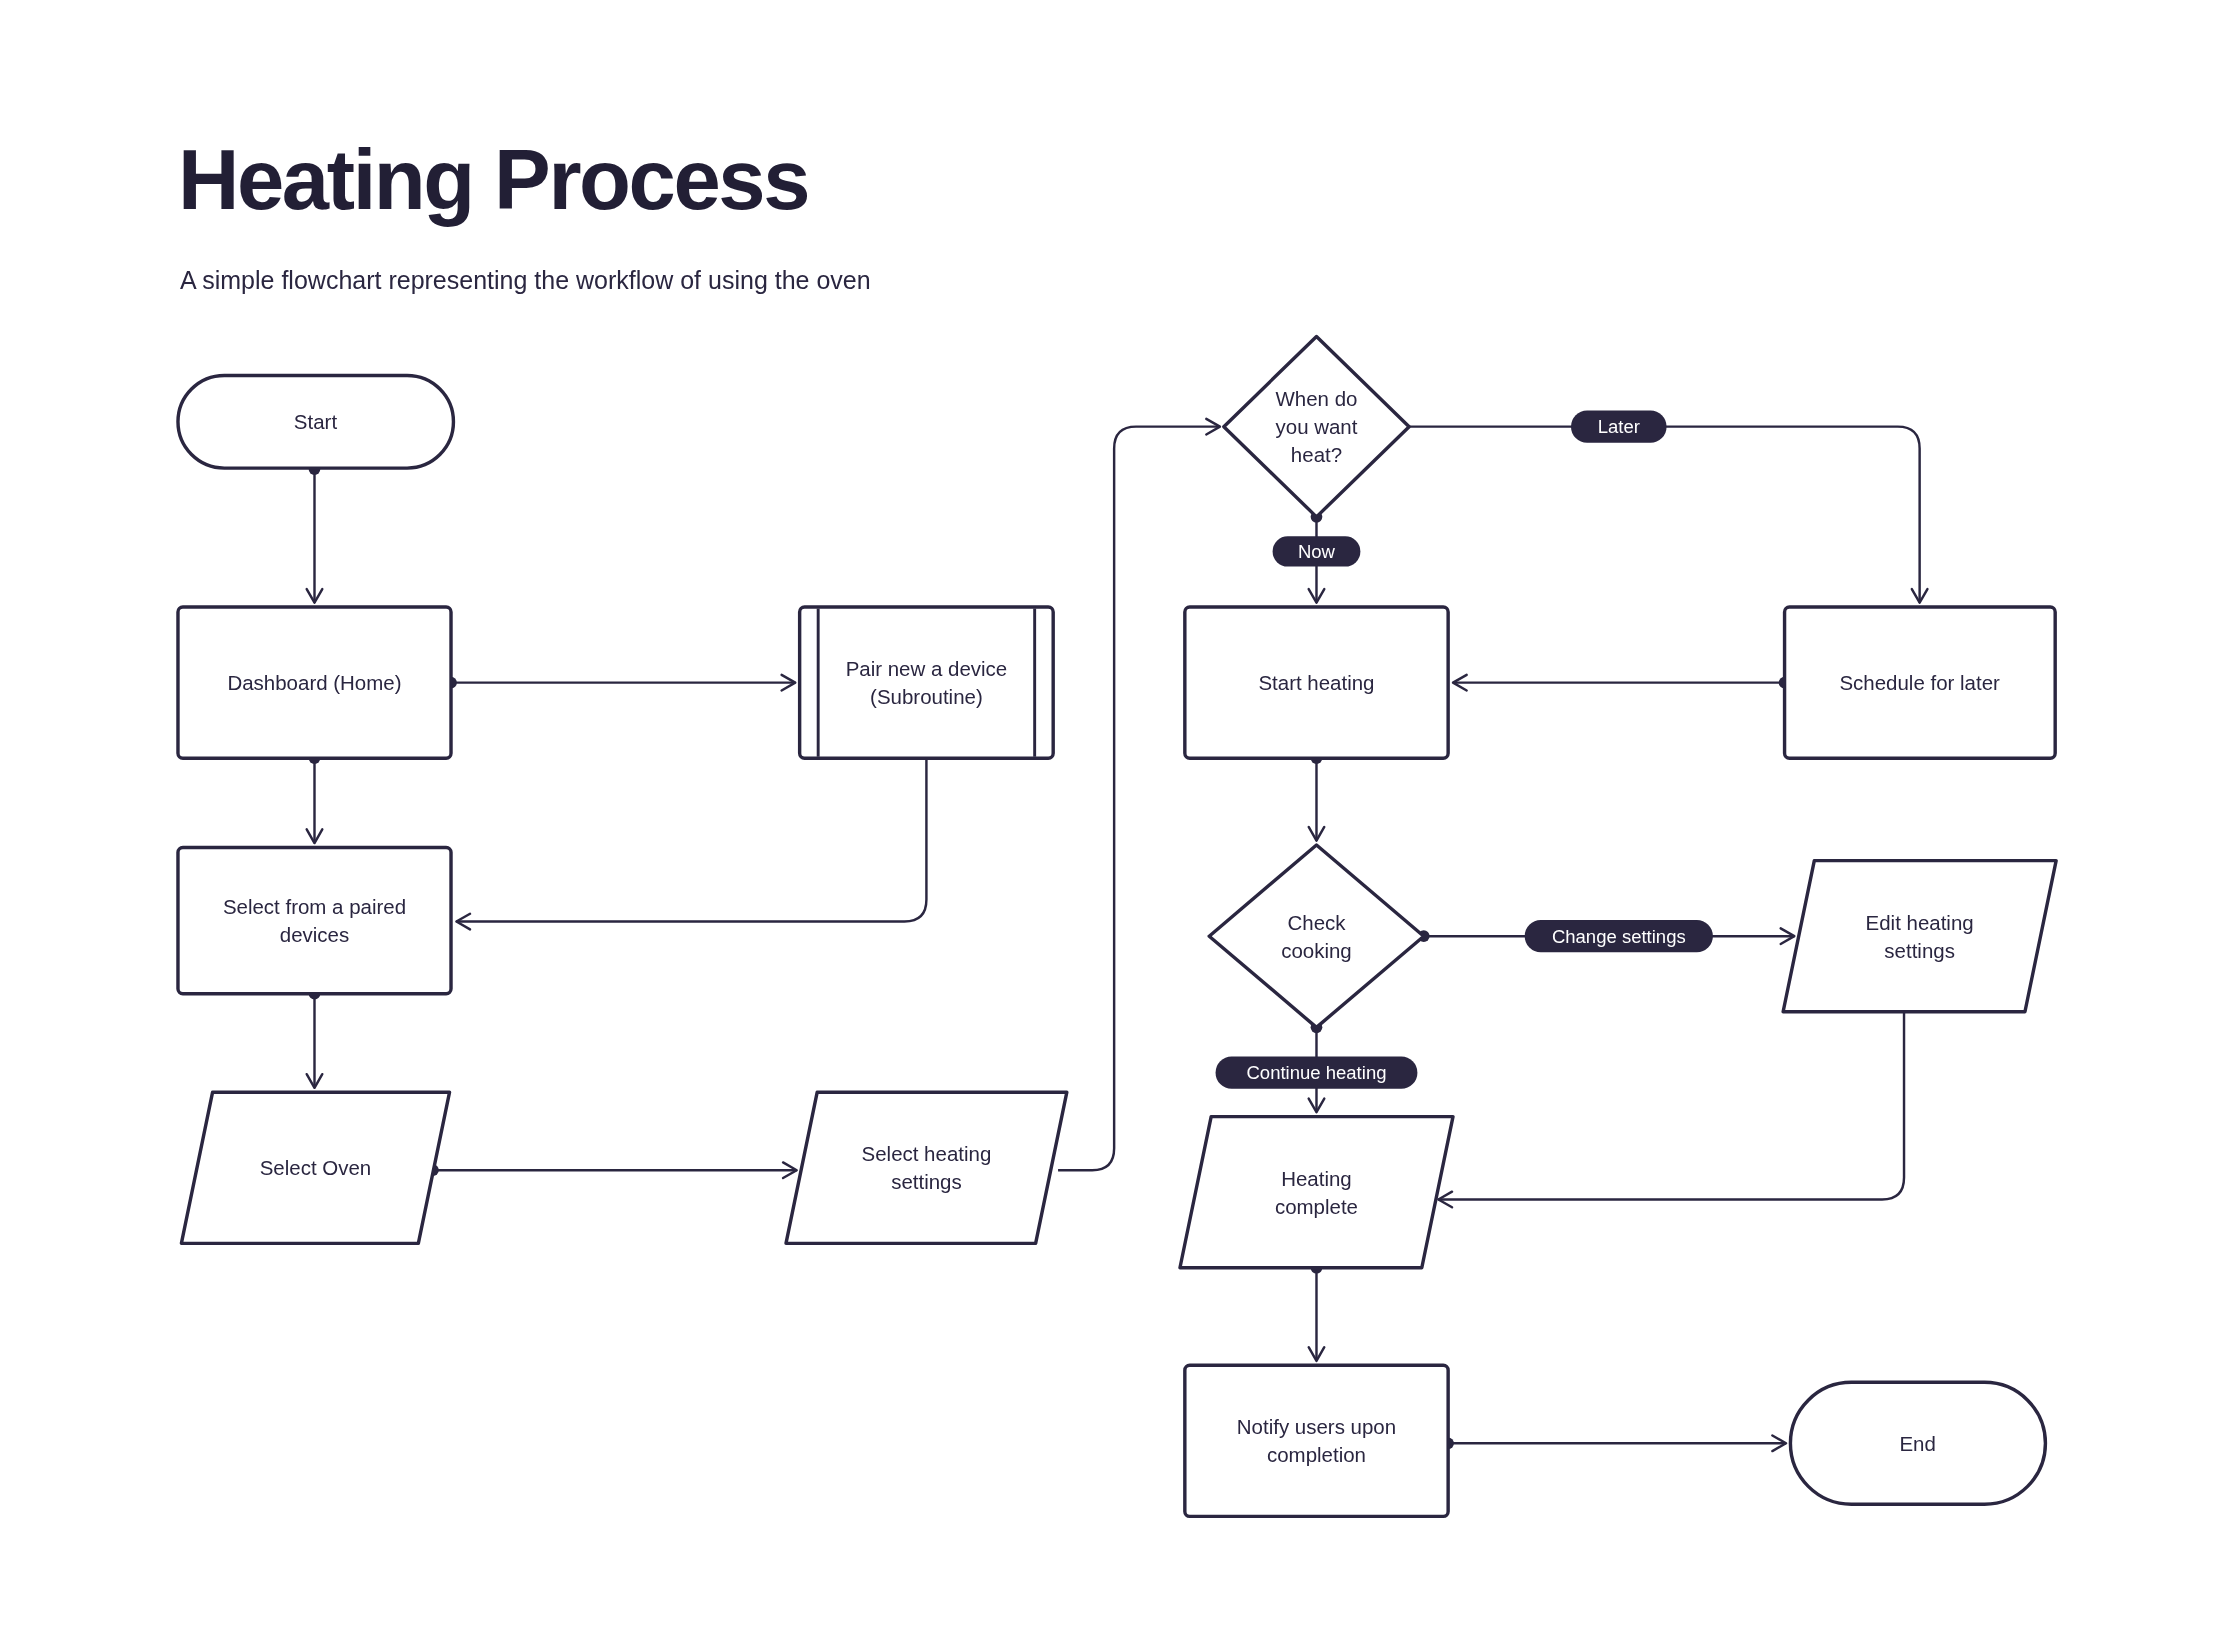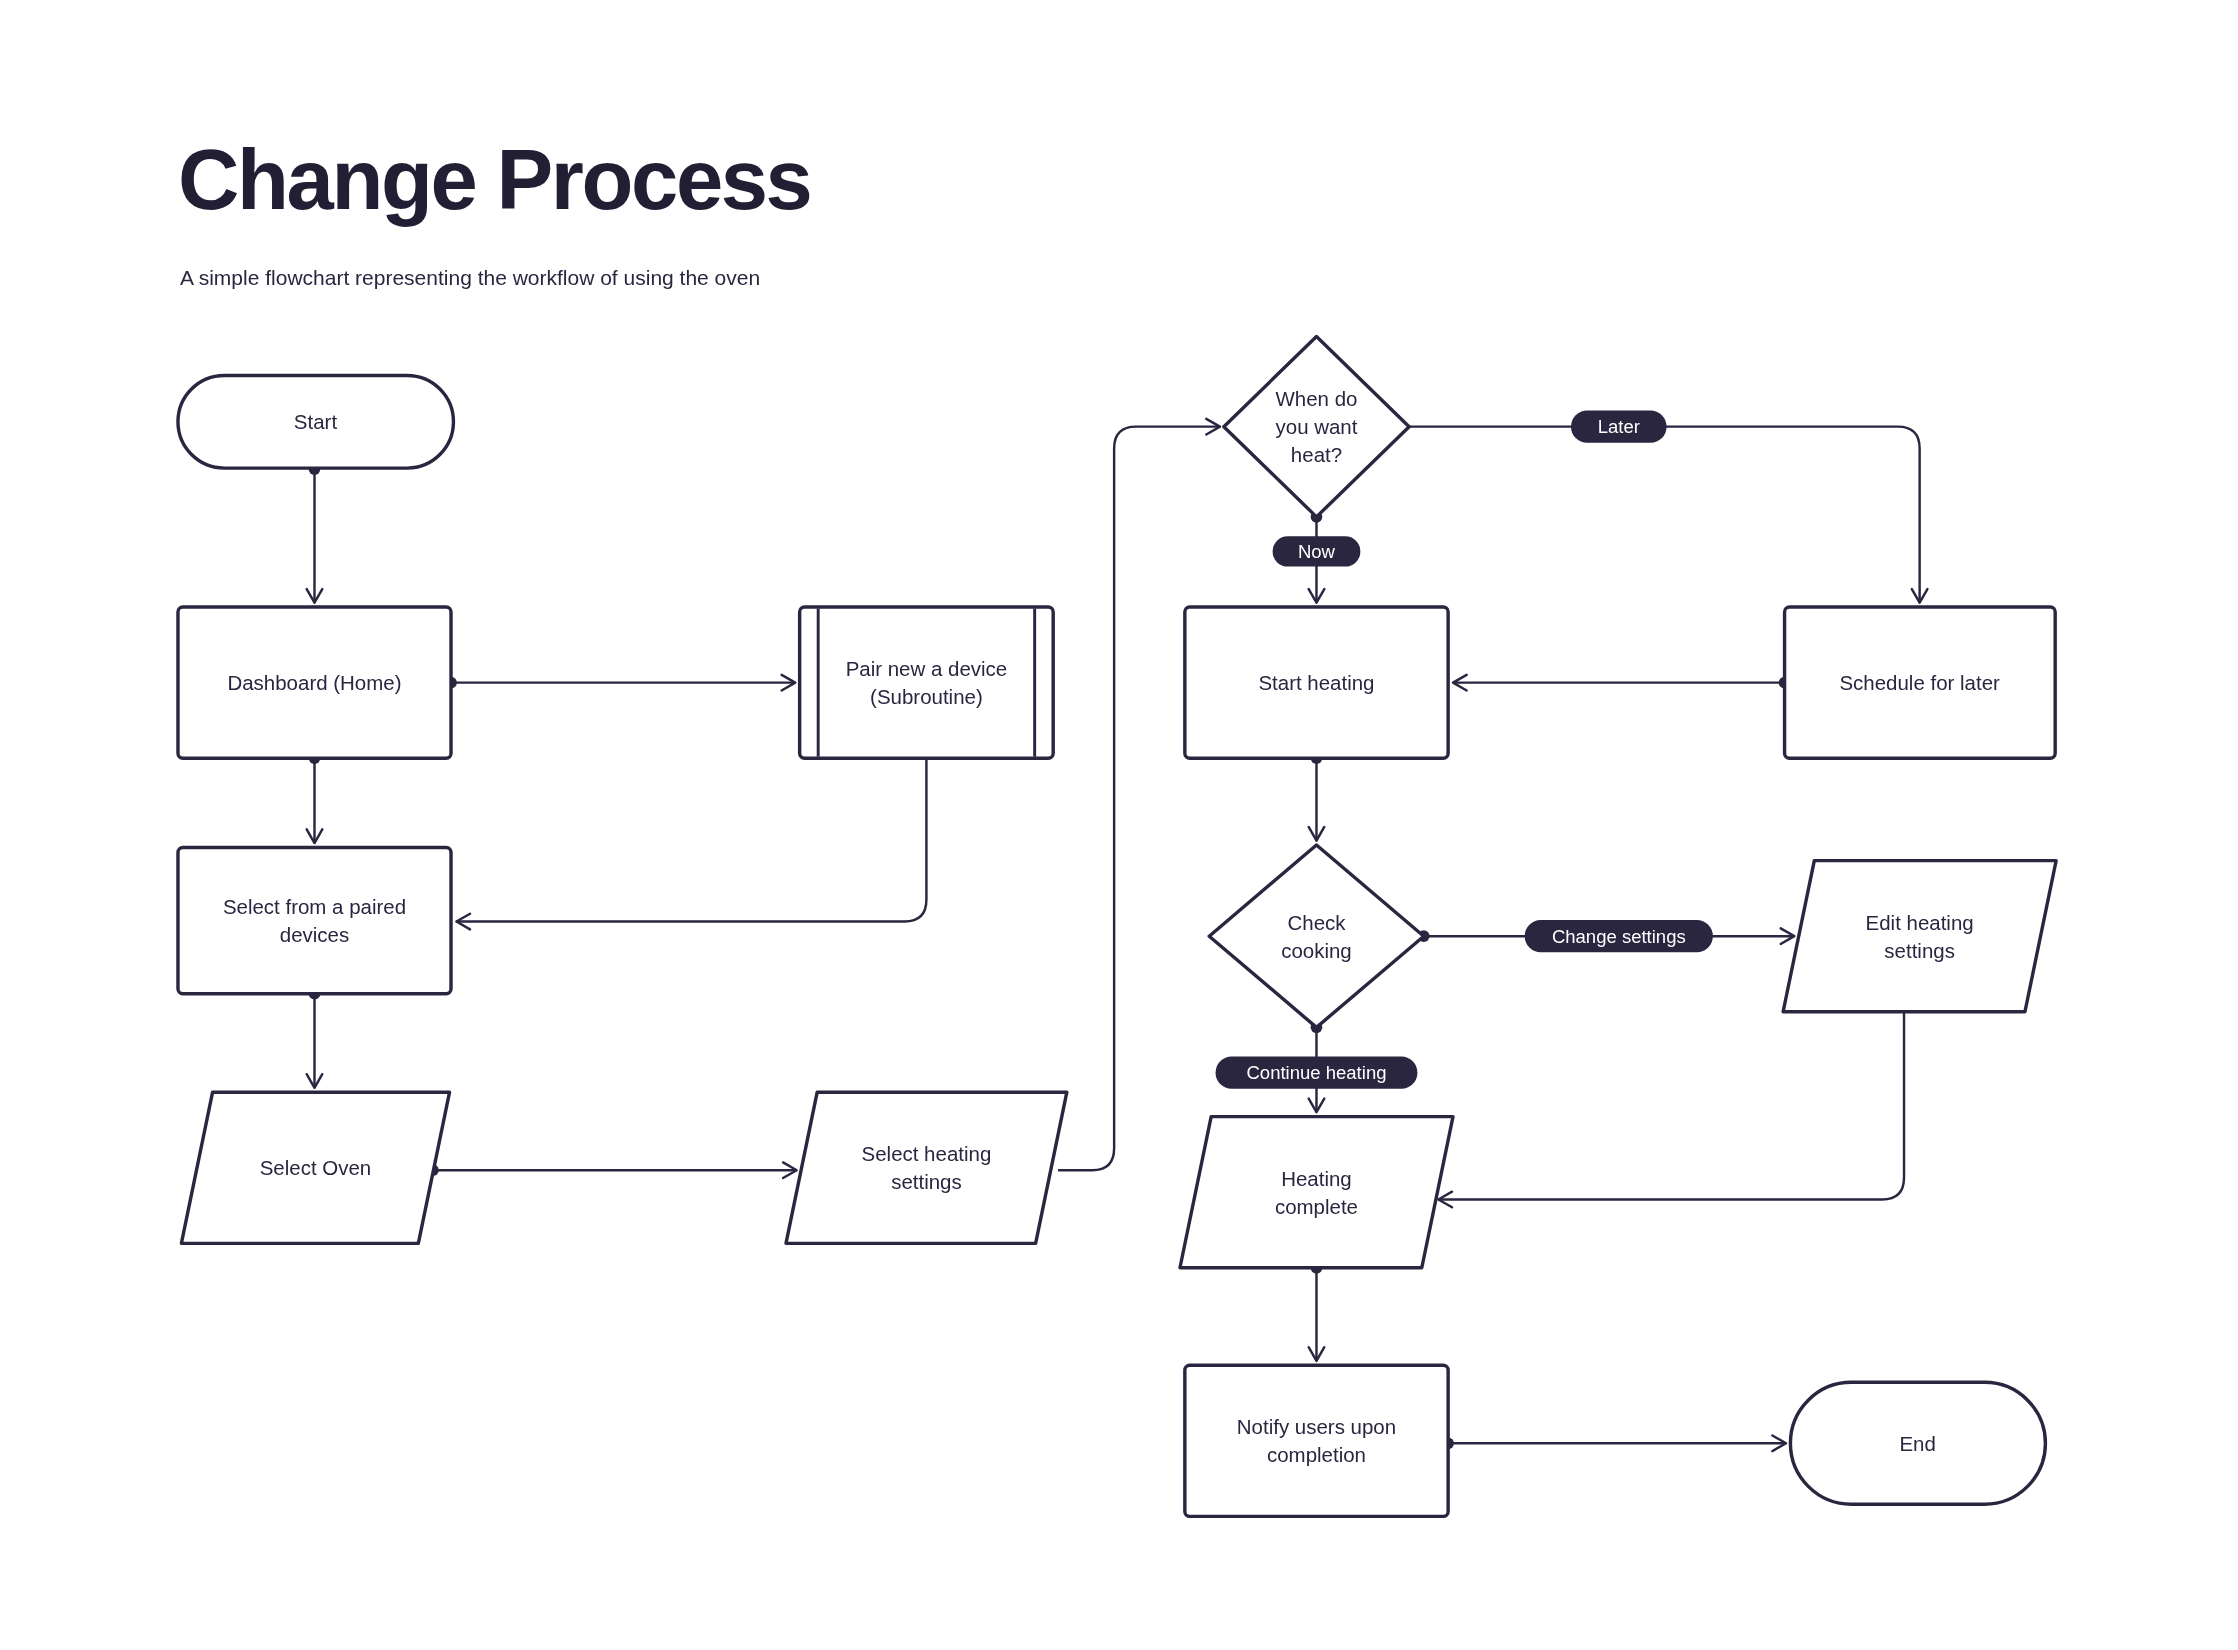--- a/index.html
+++ b/index.html
@@ -19,21 +19,21 @@
   .hdr h1{
     margin:0;
     font-size:85px;
     font-weight:700;
     letter-spacing:-2.4px;
     color:#221f35;
     line-height:1;
   }
   .hdr p{
     margin:43px 0 0 2px;
-    font-size:21px;
+    font-size:25px;
     font-weight:400;
     color:#2a2640;
     line-height:1.2;
   }
   svg.flow{position:absolute;left:0;top:0;}
   .node-shape{fill:#ffffff;stroke:var(--ink);stroke-width:7;stroke-linejoin:round;}
   .sub-line{stroke:var(--ink);stroke-width:6;}
   .edge{fill:none;stroke:var(--ink);stroke-width:5;stroke-linecap:butt;}
   .dot{fill:var(--ink);stroke:none;}
   .node-label{
@@ -51,21 +51,21 @@
     text-anchor:middle;
     dominant-baseline:central;
   }
 </style>
 </head>
 <body>
 
 <div class="canvas">
 
   <div class="hdr">
-    <h1>Change Process</h1>
+    <h1>Heating Process</h1>
     <p>A simple flowchart representing the workflow of using the oven</p>
   </div>
 
   <svg class="flow" width="2239" height="1651" viewBox="0 0 4592 3386">
     <defs>
       <marker id="arrow" viewBox="0 0 48 48" refX="40" refY="24" markerWidth="48" markerHeight="48" markerUnits="userSpaceOnUse" orient="auto">
         <path d="M12,8 L40,24 L12,40" fill="none" stroke="#2a2640" stroke-width="5" stroke-linecap="round" stroke-linejoin="round"></path>
       </marker>
     </defs>
 

